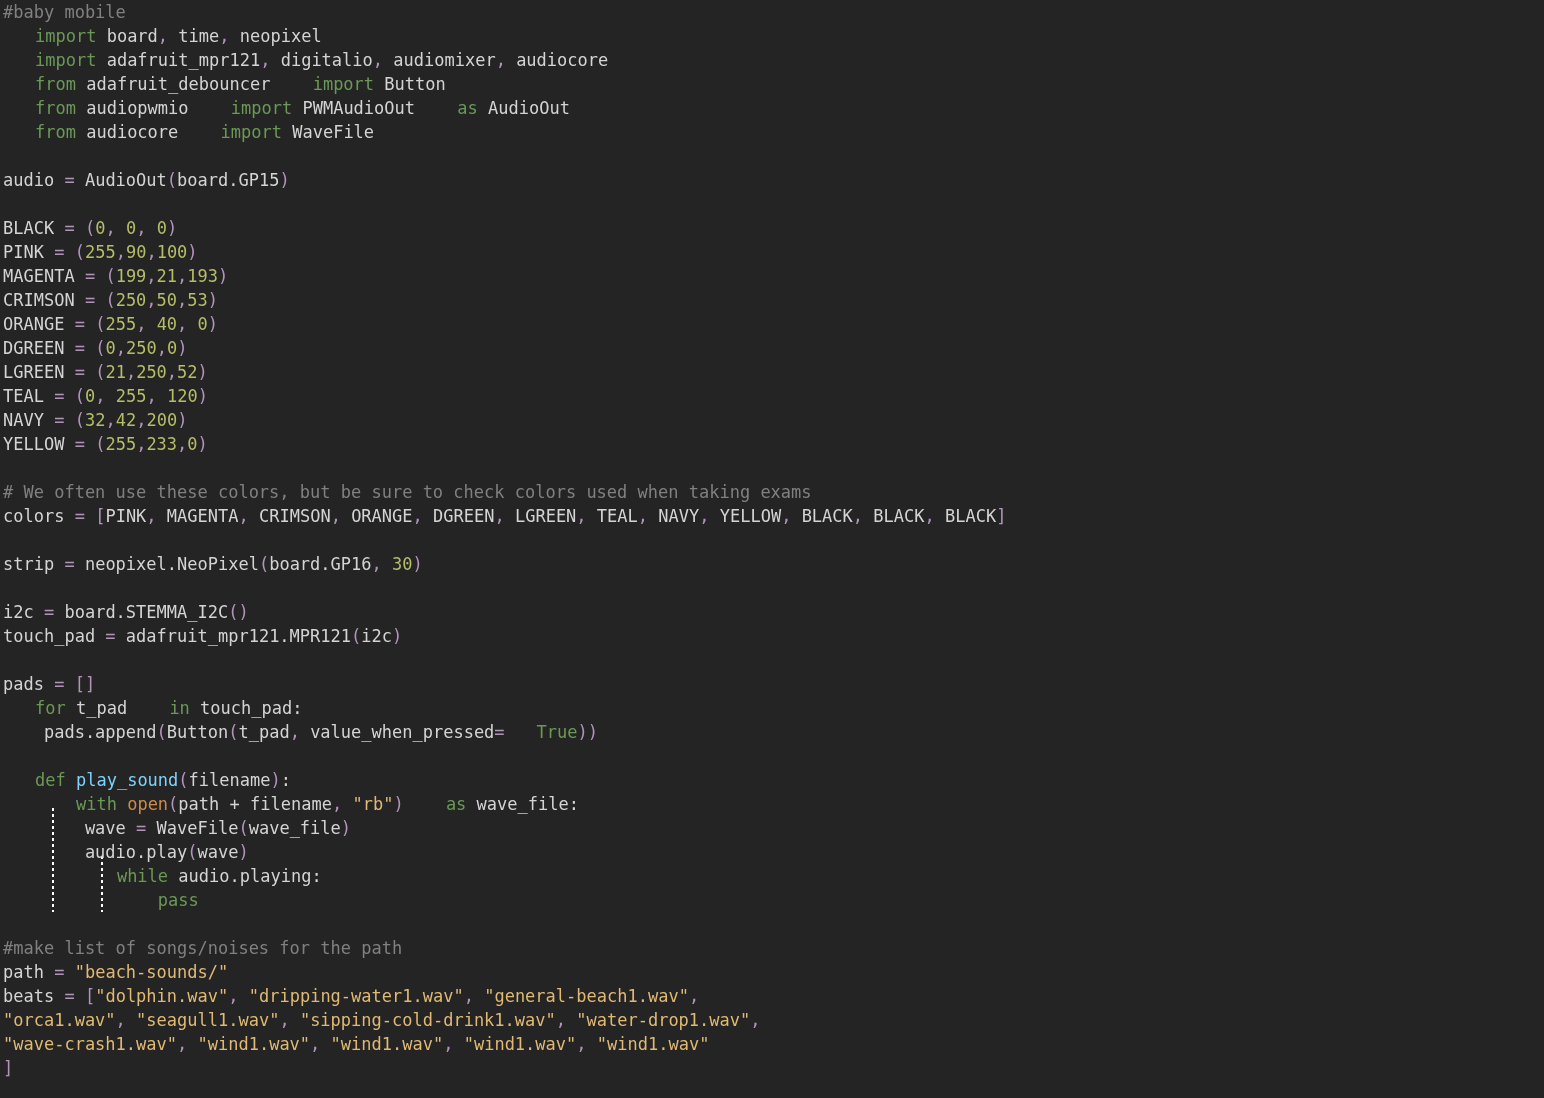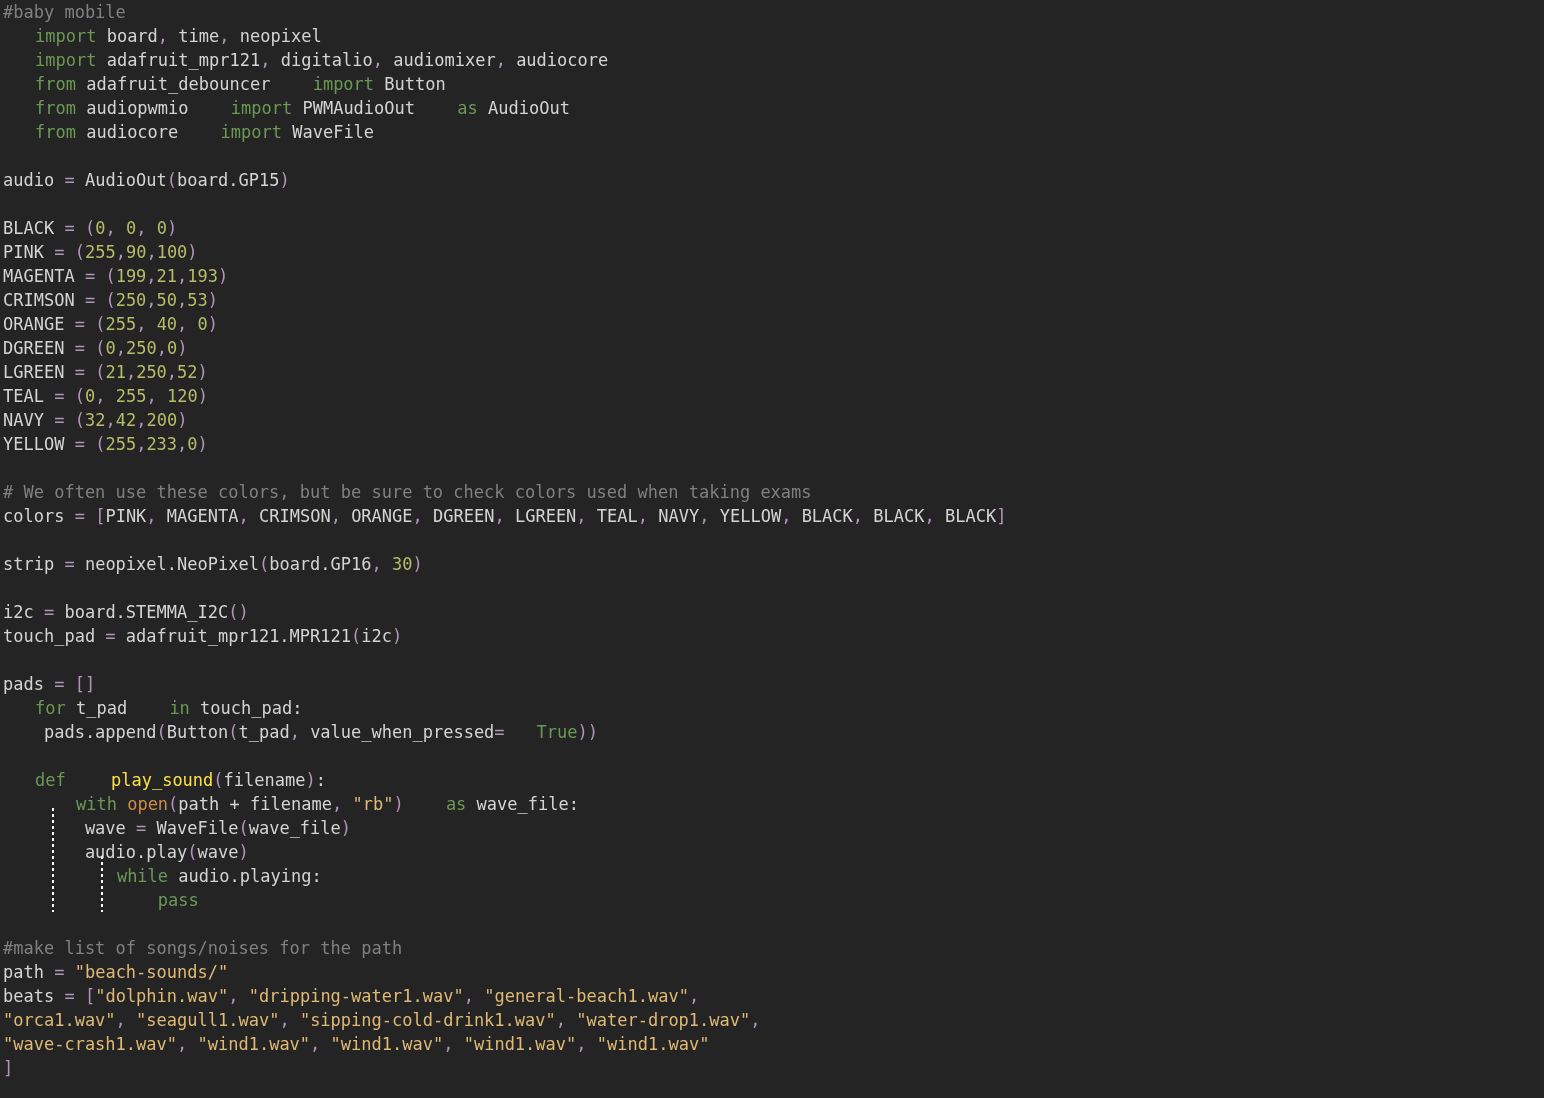--- a/index.html
+++ b/index.html
@@ -36,21 +36,21 @@
     height: 24px;
     white-space: pre;
   }
   
   .cm { color: #808080; }      
   .kw { color: #6a9955; margin-left: 32px; }      
   .tx { color: #d4d4d4; }      
   .st { color: #e0b974; }      
   .nu { color: #b5bd68; }      
   .pu { color: #b294bb; }      
-  .fn { color: #fde047; margin-left: 35px; }      
+  .fn { color: #7dd3fc; }      
   .bi { color: #d08b4a; }      
 
   
   .guides {
     position: absolute;
     left: 0; top: 0;
     width: 1544px;
     height: 1098px;
     z-index: 1;
     pointer-events: none;

